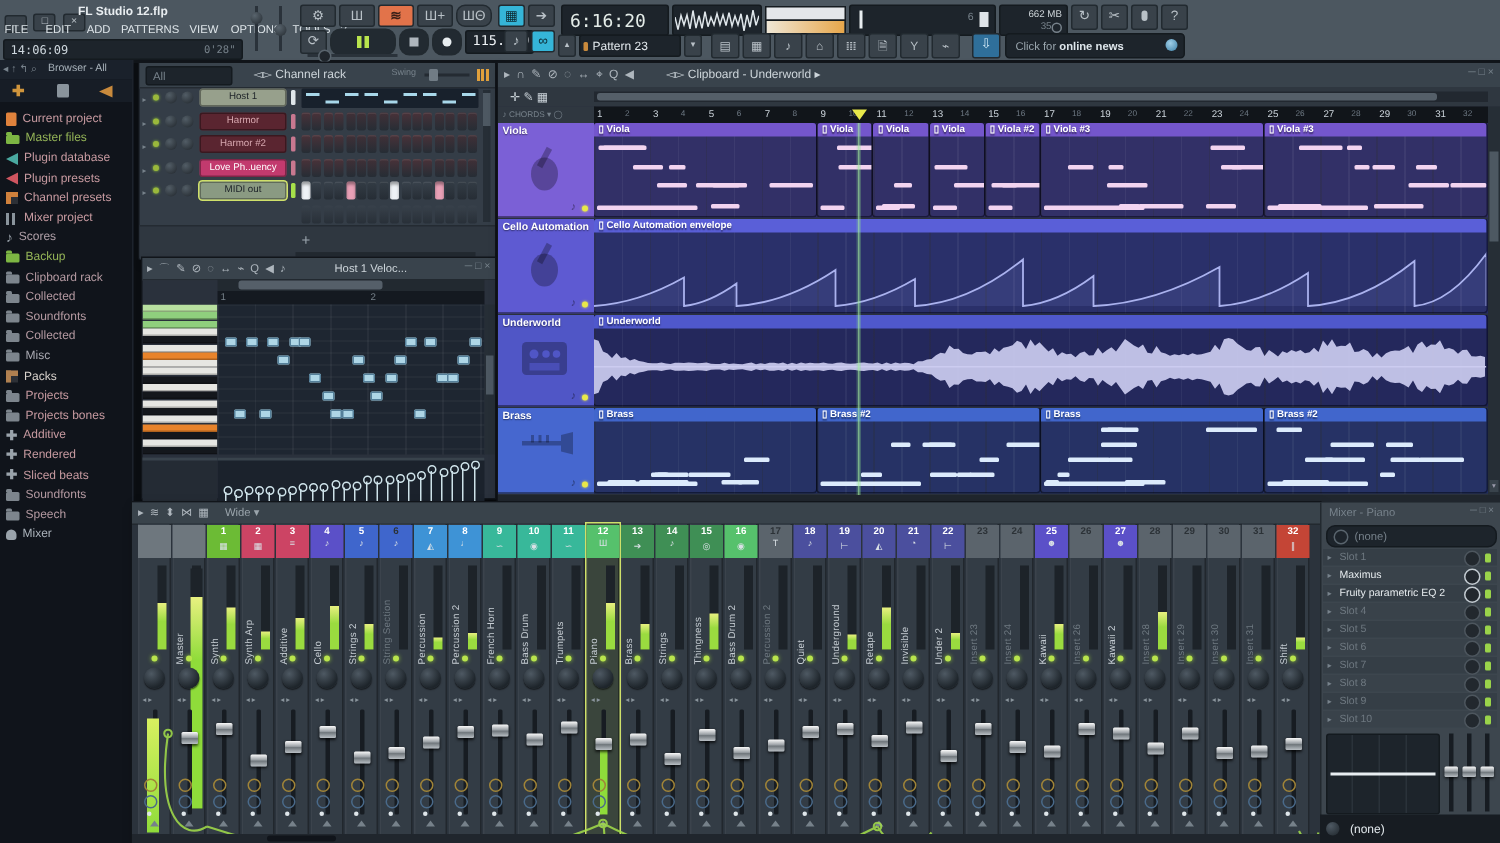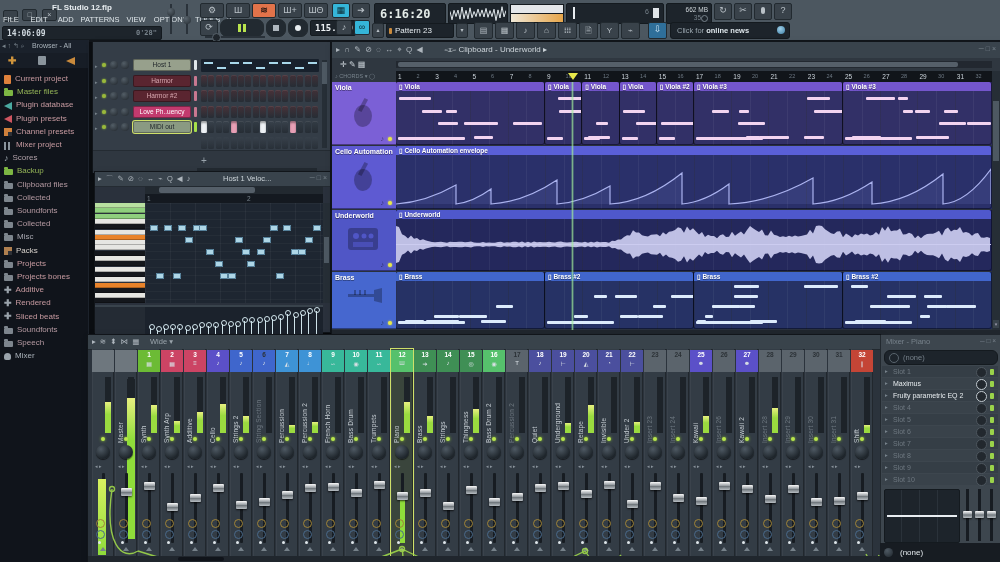--- a/index.html
+++ b/index.html
@@ -5,21 +5,21 @@
   html,body{margin:0;padding:0;background:#0b0e12;}
   #app{position:relative;width:1000px;height:562px;overflow:hidden;
        font-family:"Liberation Sans",sans-serif;color:#cfd6da;
        -webkit-font-smoothing:antialiased;}
   .abs{position:absolute;}
   .win{position:absolute;background:#2b323c;box-shadow:0 0 0 1px #11151a,2px 3px 6px rgba(0,0,0,.5);}
   .dim{color:#77828b;}
   .ibox{position:absolute;background:#39424a;border:1px solid #222a30;border-radius:2px;
         color:#b9c1c7;font-size:9px;line-height:13px;text-align:center;}
   .inset{background:#1d242b;border:1px solid #141a1f;border-radius:2px;}
-  .mono{font-family:"DejaVu Sans Mono",monospace;font-weight:bold;}
+  .mono{font-family:"DejaVu Sans Mono",monospace;}
   
   .bic{display:inline-block;position:relative;flex:none;}
   .ic-folder{width:9px;height:6px;background:var(--c);border-radius:1px;margin-top:3px;}
   .ic-folder::before{content:'';position:absolute;top:-2px;left:0;width:4px;height:2px;background:var(--c);border-radius:1px 1px 0 0;}
   .ic-doc{width:7px;height:9px;background:var(--c);border-radius:1px;margin-top:1px;}
   .ic-plug{width:0;height:0;border-right:8px solid var(--c);border-top:4px solid transparent;border-bottom:4px solid transparent;margin-top:2px;}
   .ic-grid{width:8px;height:8px;margin-top:2px;background:linear-gradient(90deg,var(--c) 45%,transparent 45%),linear-gradient(var(--c) 45%,transparent 45%);background-color:rgba(255,255,255,.12);}
   .ic-sliders{width:8px;height:8px;margin-top:2px;background:repeating-linear-gradient(90deg,var(--c) 0 2px,transparent 2px 4px);}
   .ic-note{color:var(--c);font-size:9px;line-height:10px;}
   .ic-plus{color:var(--c);font-size:9px;line-height:10px;font-weight:bold;}
@@ -68,21 +68,21 @@
 
     <div class="abs" style="left:170px;top:4px;width:2px;height:30px;background:#2a323a;"></div>
     <div class="abs" style="left:167px;top:8px;width:8px;height:8px;border-radius:50%;background:radial-gradient(circle at 35% 30%,#59646d,#242b31);"></div>
     <div class="abs" style="left:186px;top:4px;width:2px;height:30px;background:#2a323a;"></div>
     <div class="abs" style="left:183px;top:16px;width:8px;height:8px;border-radius:50%;background:radial-gradient(circle at 35% 30%,#59646d,#242b31);"></div>
 
     <div class="ibox" style="left:200px;top:3px;width:22px;height:13px;">⚙</div>
     <div class="ibox" style="left:226px;top:3px;width:22px;height:13px;">Ш</div>
     <div class="ibox" style="left:252px;top:3px;width:22px;height:13px;background:#e2734a;color:#3a2018;font-weight:bold;">≋</div>
     <div class="ibox" style="left:278px;top:3px;width:22px;height:13px;">Ш+</div>
-    <div class="ibox" style="left:304px;top:3px;width:22px;height:13px;">ШΘ</div>
+    <div class="ibox" style="left:304px;top:3px;width:22px;height:13px;border-radius:6px;">ШΘ</div>
     <div class="ibox" style="left:200px;top:20px;width:16px;height:14px;">⟳</div>
     <div class="ibox" style="left:220px;top:19px;width:42px;height:16px;border-radius:7px;background:#222a31;">
       <span style="display:inline-block;width:3px;height:8px;background:#b9e44d;margin:4px 1px 0;"></span><span style="display:inline-block;width:3px;height:8px;background:#b9e44d;margin:4px 1px 0;"></span>
     </div>
     <div class="ibox" style="left:266px;top:19px;width:18px;height:16px;border-radius:7px;background:#222a31;"><span style="display:inline-block;width:6px;height:6px;background:#aeb6bd;margin-top:5px;"></span></div>
     <div class="ibox" style="left:288px;top:19px;width:18px;height:16px;border-radius:7px;background:#222a31;"><span style="display:inline-block;width:6px;height:6px;border-radius:50%;background:#e8edf0;margin-top:5px;"></span></div>
     <div class="abs inset" style="left:310px;top:20px;width:44px;height:14px;">
       <span class="abs mono" style="left:4px;top:2px;font-size:9px;color:#eef2f5;">115.000</span>
     </div>
     <div class="abs" style="left:205px;top:36px;width:60px;height:2px;background:#2a323a;"></div>
@@ -182,21 +182,21 @@
         <div style="position: absolute; left: 0px; top: 79.2px; width: 88px; height: 13px; display: flex; align-items: center;">
           <span class="bic ic-note" style="--c: #9aa3ab; margin-left: 4px;">♪</span>
           <span style="font-size: 8px; margin-left: 4px; color: rgb(176, 160, 168); white-space: nowrap;">Scores</span>
         </div>
         <div style="position: absolute; left: 0px; top: 92.4px; width: 88px; height: 13px; display: flex; align-items: center;">
           <span class="bic ic-folder" style="--c: #7db643; margin-left: 4px;"></span>
           <span style="font-size: 8px; margin-left: 4px; color: rgb(148, 180, 87); white-space: nowrap;">Backup</span>
         </div>
         <div style="position: absolute; left: 0px; top: 105.6px; width: 88px; height: 13px; display: flex; align-items: center;">
           <span class="bic ic-folder" style="--c: #7d858d; margin-left: 4px;"></span>
-          <span style="font-size: 8px; margin-left: 4px; color: rgb(181, 154, 162); white-space: nowrap;">Clipboard files</span>
+          <span style="font-size: 8px; margin-left: 4px; color: rgb(181, 154, 162); white-space: nowrap;">Clipboard rack</span>
         </div>
         <div style="position: absolute; left: 0px; top: 118.8px; width: 88px; height: 13px; display: flex; align-items: center;">
           <span class="bic ic-folder" style="--c: #7d858d; margin-left: 4px;"></span>
           <span style="font-size: 8px; margin-left: 4px; color: rgb(181, 154, 162); white-space: nowrap;">Collected</span>
         </div>
         <div style="position: absolute; left: 0px; top: 132px; width: 88px; height: 13px; display: flex; align-items: center;">
           <span class="bic ic-folder" style="--c: #7d858d; margin-left: 4px;"></span>
           <span style="font-size: 8px; margin-left: 4px; color: rgb(181, 154, 162); white-space: nowrap;">Soundfonts</span>
         </div>
         <div style="position: absolute; left: 0px; top: 145.2px; width: 88px; height: 13px; display: flex; align-items: center;">
@@ -240,20 +240,30 @@
           <span style="font-size: 8px; margin-left: 4px; color: rgb(181, 154, 162); white-space: nowrap;">Speech</span>
         </div>
         <div style="position: absolute; left: 0px; top: 277.2px; width: 88px; height: 13px; display: flex; align-items: center;">
           <span class="bic ic-user" style="--c: #9aa3ab; margin-left: 4px;"></span>
           <span style="font-size: 8px; margin-left: 4px; color: rgb(170, 178, 186); white-space: nowrap;">Mixer</span>
         </div>
       </div>
   </div>
 
   <div class="win" id="rack" style="left:93px;top:42px;width:237px;height:130px;background:#343d47;">
+    <div class="abs" style="left:0;top:0;width:237px;height:16px;background:#39434c;border-bottom:1px solid #242b32;">
+      <span class="abs inset" style="left:4px;top:2px;width:56px;height:11px;">
+        <span class="abs dim" style="left:4px;top:1px;font-size:7.5px;">All</span>
+      </span>
+      <span class="abs" style="left:76px;top:3px;font-size:8px;color:#cdd5da;">◅▻ <span>Channel rack</span></span>
+      <span class="abs dim" style="left:168px;top:4px;font-size:6px;">Swing</span>
+      <span class="abs" style="left:190px;top:7px;width:30px;height:2px;background:#242b32;"></span>
+      <span class="abs" style="left:193px;top:4px;width:6px;height:8px;background:#717c85;border-radius:1px;"></span>
+      <span class="abs" style="left:225px;top:4px;width:8px;height:8px;background:repeating-linear-gradient(90deg,#e0a03c 0 2px,transparent 2px 3px);"></span>
+    </div>
     <div class="abs" id="rack-rows" style="left:0;top:16px;width:237px;height:92px;overflow:hidden;">
         <div style="position: absolute; left: 0px; top: 0px; width: 237px; height: 15px;">
           <div style="position: absolute; left: 2px; top: 5px; font-size: 5px; color: rgb(119, 130, 139);">▸</div>
           <div style="position: absolute; left: 9px; top: 5px; width: 4px; height: 4px; border-radius: 50%; background: rgb(154, 184, 60); box-shadow: rgb(154, 208, 58) 0px 0px 2px;"></div>
           <div style="position: absolute; left: 17px; top: 3px; width: 8px; height: 8px; border-radius: 50%; background: radial-gradient(circle at 35% 30%, rgb(82, 93, 102), rgb(32, 38, 44));"></div>
           <div style="position: absolute; left: 28px; top: 3px; width: 8px; height: 8px; border-radius: 50%; background: radial-gradient(circle at 35% 30%, rgb(82, 93, 102), rgb(32, 38, 44));"></div>
           <div style="position: absolute; left: 40px; top: 1px; width: 58px; height: 12px; border-radius: 2px; background: rgb(151, 160, 140); color: rgb(29, 34, 40); font-size: 6.5px; line-height: 12px; text-align: center; overflow: hidden; box-shadow: rgba(0, 0, 0, 0.35) 0px 0px 0px 1px inset;">Host 1</div>
           <div style="position: absolute; left: 101px; top: 2px; width: 3px; height: 10px; background: rgb(223, 230, 234); border-radius: 1px;"></div>
           <div style="position: absolute; left: 108px; top: 1px; width: 118px; height: 13px; background: rgb(24, 33, 44); border-radius: 1px;">
             <div style="position: absolute; left: 3px; top: 3px; width: 9px; height: 2px; background: rgb(168, 216, 234);"></div>

